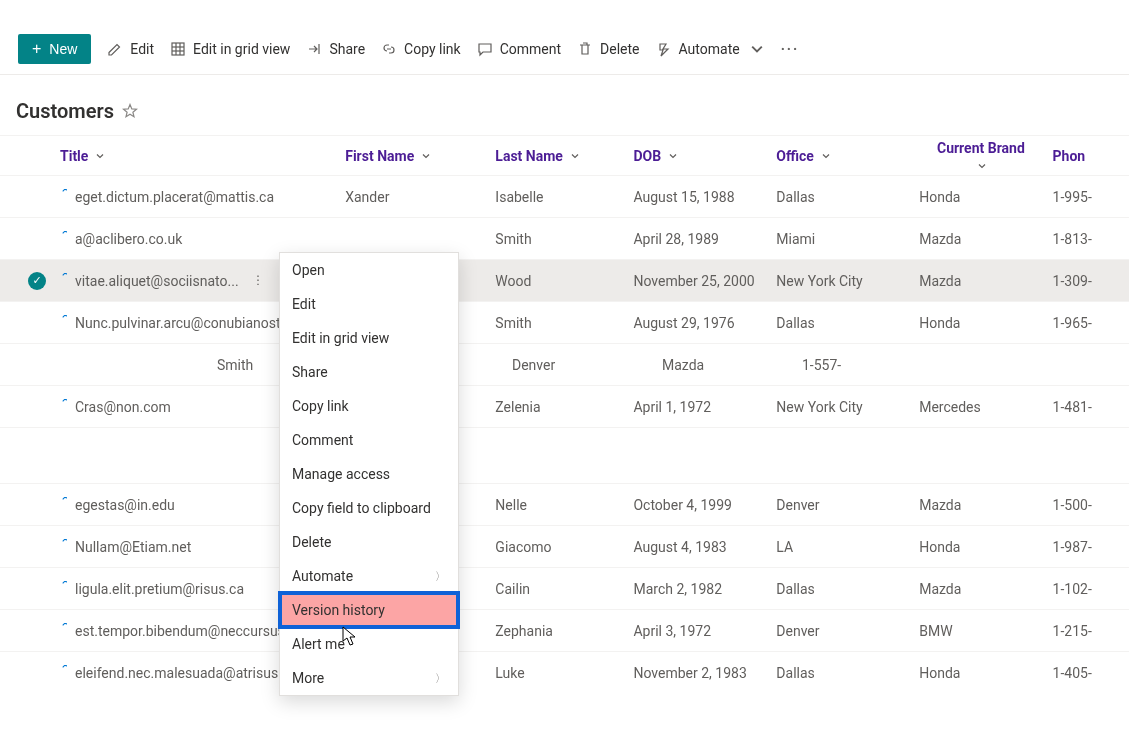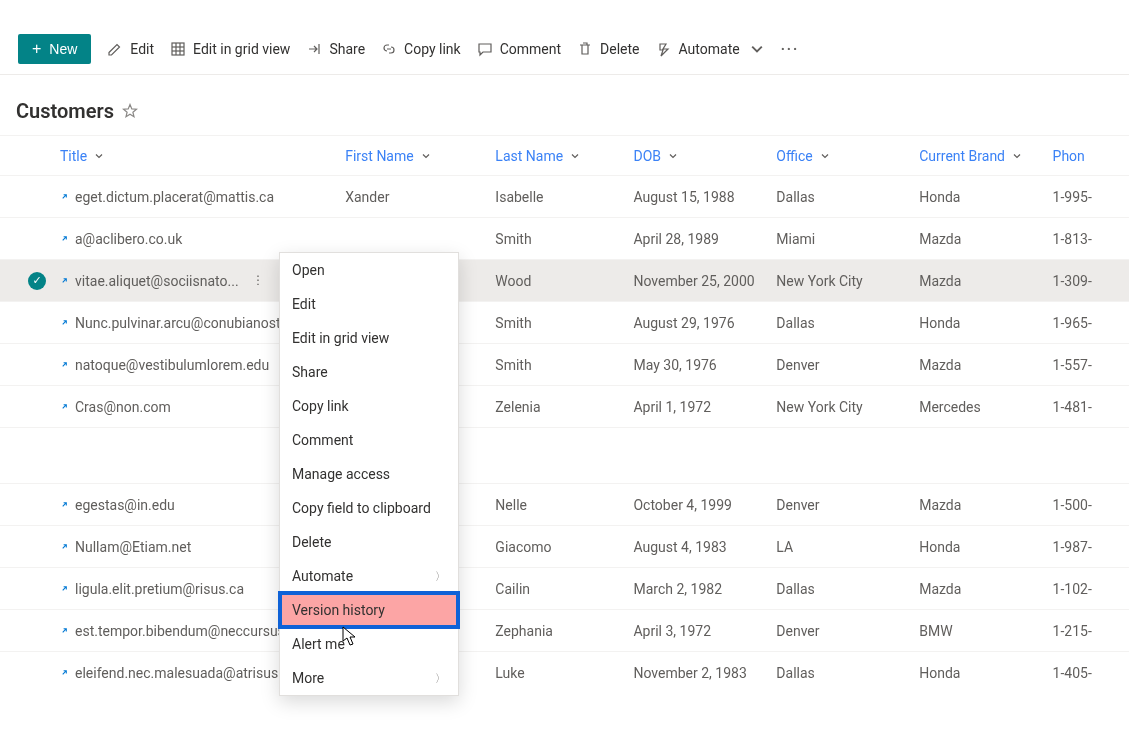--- a/index.html
+++ b/index.html
@@ -80,47 +80,47 @@
     position: relative;
   }
   .grid-header, .grid-row {
     display: flex;
     align-items: center;
     padding-left: 60px;
     height: 42px;
     border-top: 1px solid #f3f2f1;
   }
   .grid-header {
-    font-weight: 400;
-    color: #3b82f6;
+    font-weight: 700;
+    color: #4c1d95;
     height: 40px;
   }
   .grid-header .col, .grid-row .col {
     padding-right: 10px;
     white-space: nowrap;
     overflow: hidden;
     text-overflow: ellipsis;
   }
   .grid-header .col {
     display: inline-flex;
     align-items: center;
     gap: 5px;
     cursor: pointer;
   }
   .grid-row { color: #605e5c; }
   .col-title     { width: 300px; }
   .col-firstname { width: 145px; }
   .col-lastname  { width: 145px; margin-left: 12px; }
   .col-dob       { width: 150px; }
   .col-office    { width: 150px; }
-  .col-brand     { width: 140px; }
+  .col-brand     { width: 140px; flex-direction: column; }
   .col-phone     { width: 80px; }
   .grid-row .col-title {
     display: inline-flex;
-    align-items: flex-end;
+    align-items: flex-start;
     gap: 6px;
   }
   .link-icon {
     width: 9px;
     height: 9px;
     flex-shrink: 0;
     color: #0078d4;
     position: relative;
     top: -4px;
   }
@@ -367,26 +367,20 @@
     </span>
     <span class="col col-firstname"></span>
     <span class="col col-lastname">Smith</span>
     <span class="col col-dob">August 29, 1976</span>
     <span class="col col-office">Dallas</span>
     <span class="col col-brand">Honda</span>
     <span class="col col-phone">1-965-</span>
   </div>
 
   <div class="grid-row">
-    <span class="col col-title">
-      <svg class="link-icon" viewBox="0 0 10 10" fill="none" stroke="currentColor" stroke-width="1.2">
-          <path d="M3 7 L7 3 M4 3 H7 V6"></path>
-        </svg>
-      <span>natoque@vestibulumlorem.edu</span>
-    </span>
     <span class="col col-firstname"></span>
     <span class="col col-lastname">Smith</span>
     <span class="col col-dob">May 30, 1976</span>
     <span class="col col-office">Denver</span>
     <span class="col col-brand">Mazda</span>
     <span class="col col-phone">1-557-</span>
   </div>
 
   <div class="grid-row">
     <span class="col col-title">

